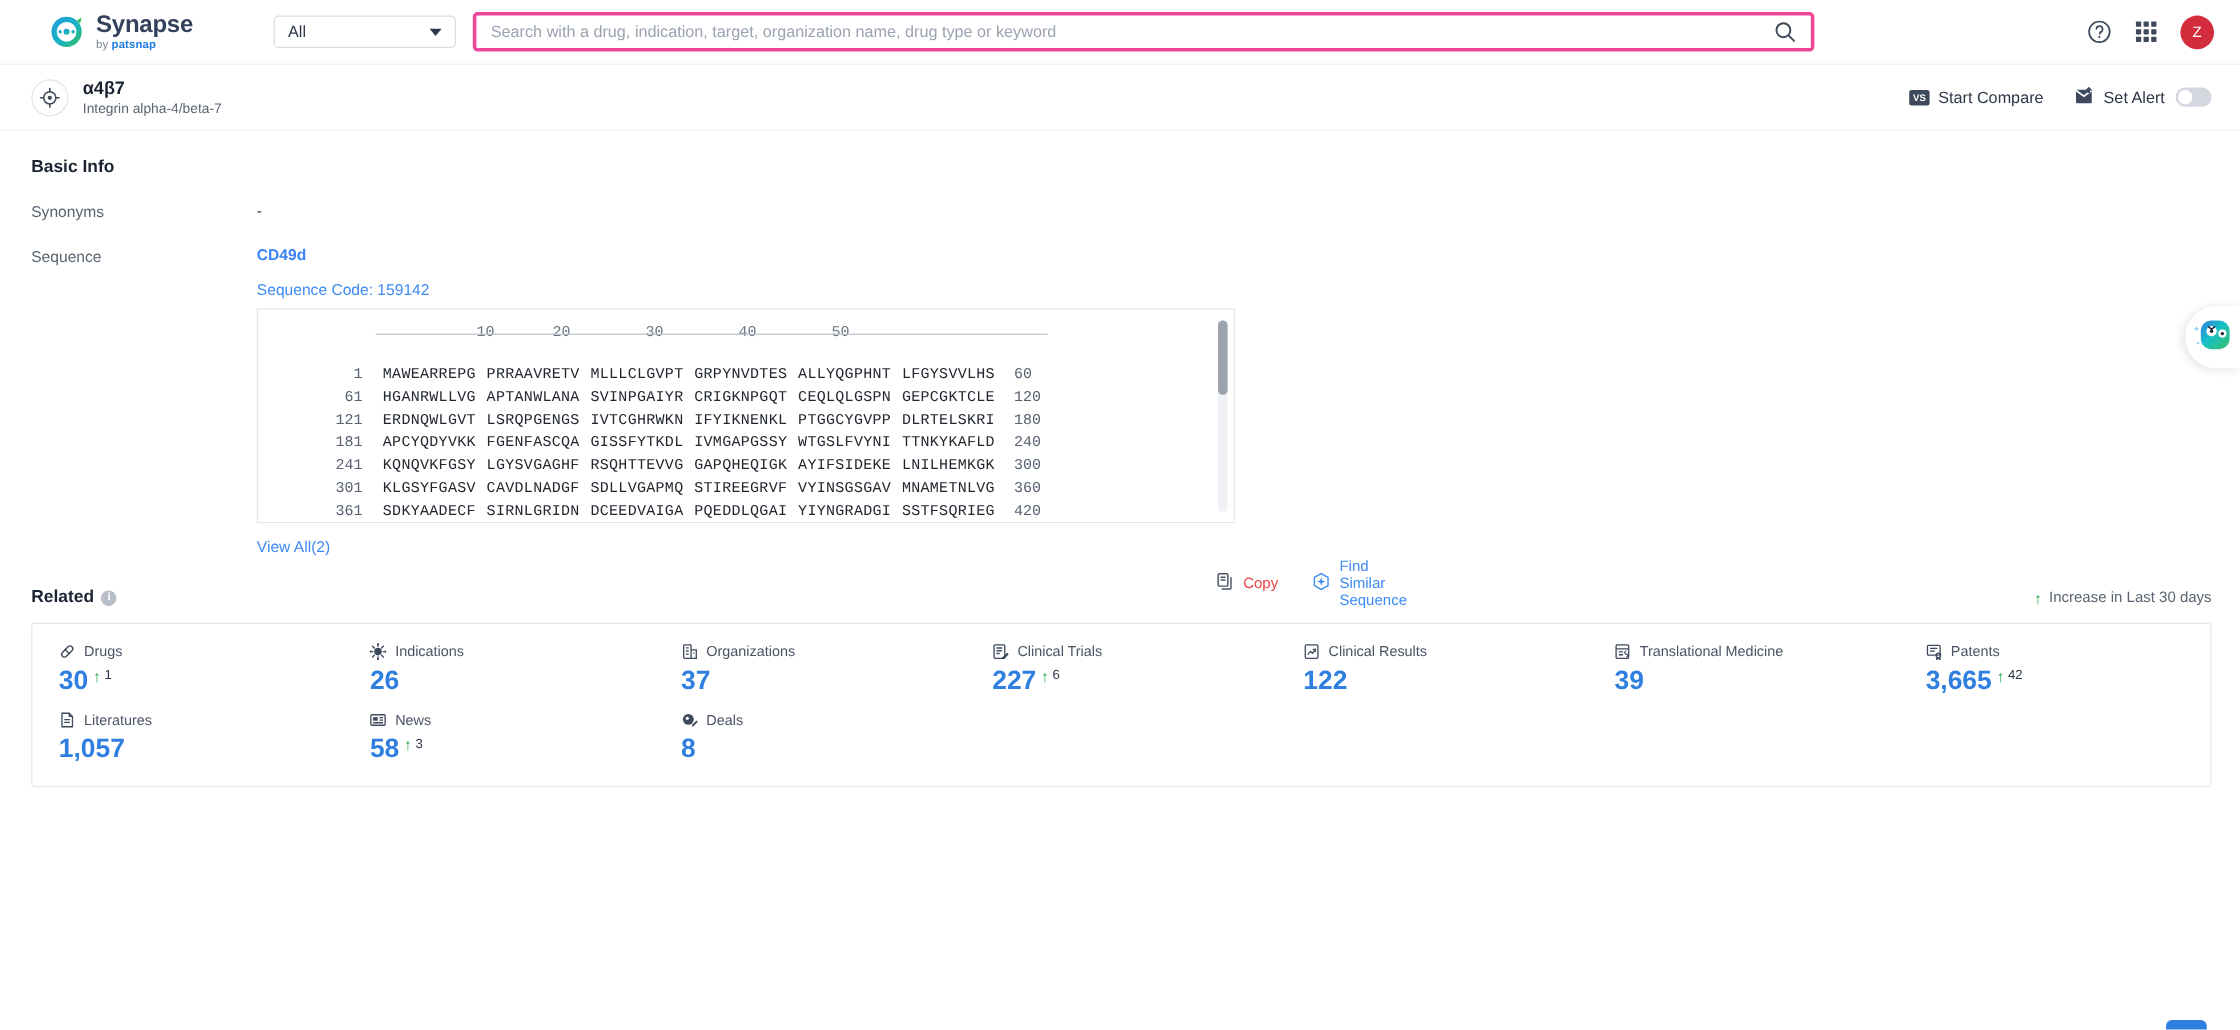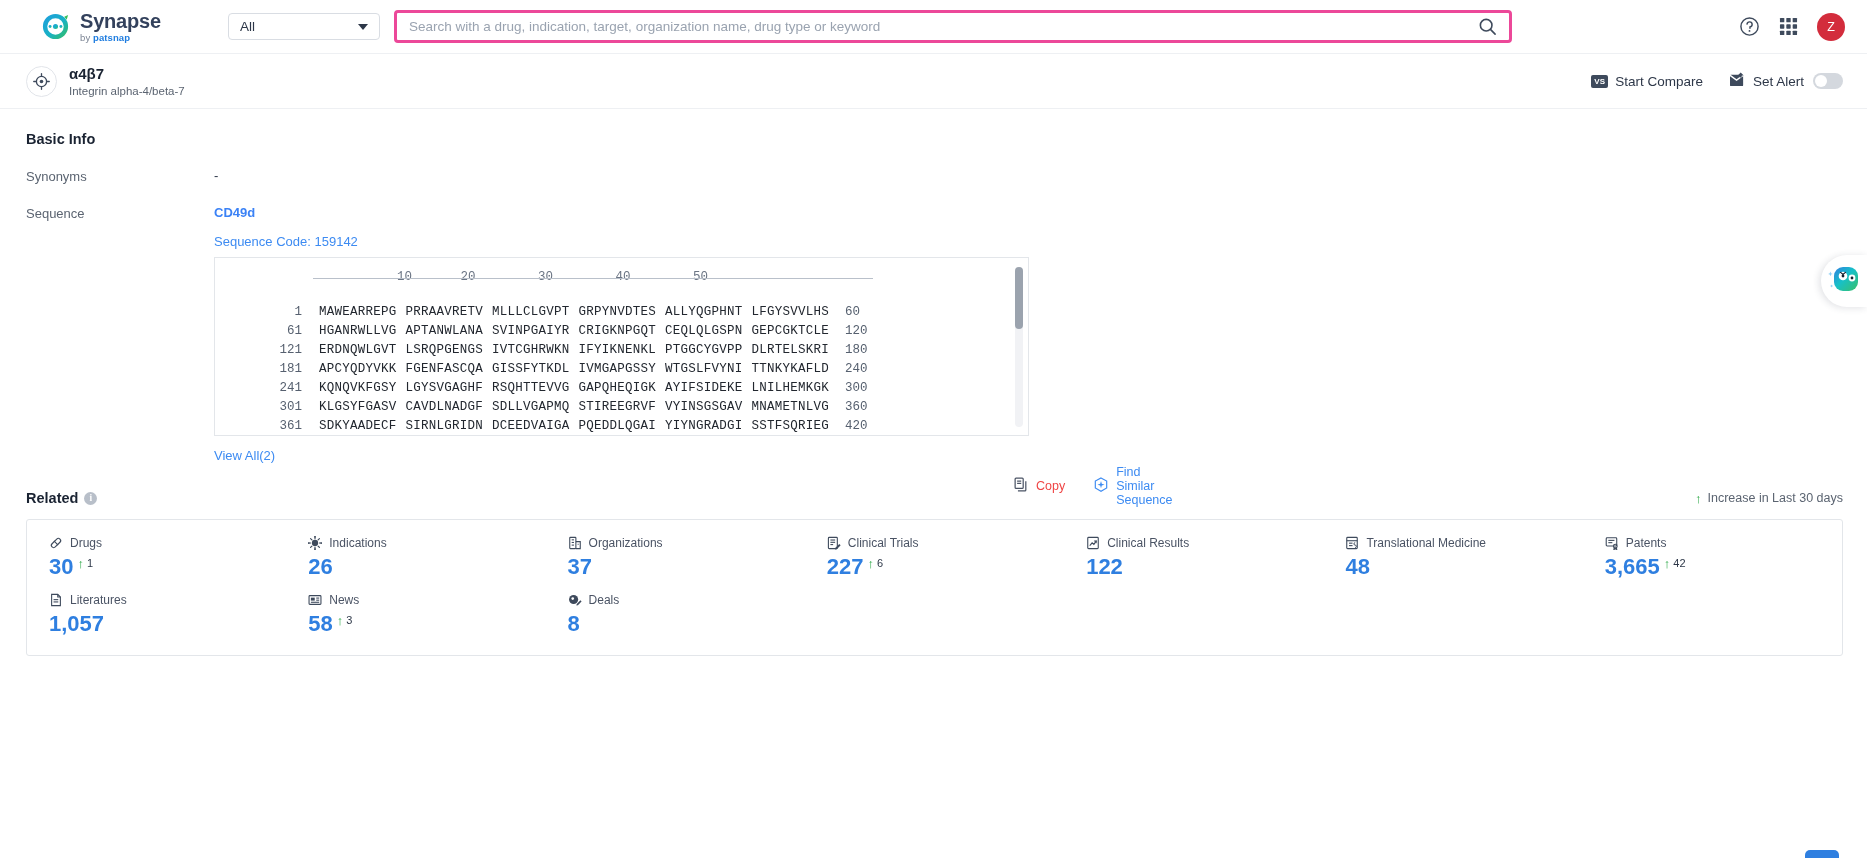--- a/index.html
+++ b/index.html
@@ -582,21 +582,21 @@
               <rect x="2" y="1.6" width="12" height="12.8" rx="1"></rect>
               <line x1="2" y1="5.4" x2="14" y2="5.4"></line>
               <line x1="4.6" y1="8.2" x2="8.6" y2="8.2"></line>
               <line x1="4.6" y1="11" x2="8.6" y2="11"></line>
               <path d="M11.6 7.6 a1.4 1.4 0 1 0 0 2.8 a1.4 1.4 0 1 1 0 2.8" stroke-width="1.1"></path>
             </svg>
           </span>
           <span class="stat-label">Translational Medicine</span>
         </div>
         <div class="stat-val">
-          <span class="stat-num">48</span>
+          <span class="stat-num">39</span>
         </div>
       </div>
       <div class="stat">
         <div class="stat-head">
           <span style="display: flex;">
             <svg width="14" height="14" viewBox="0 0 16 16" fill="none" stroke="#3e4a5c" stroke-width="1.25">
               <rect x="1.4" y="2" width="12" height="9.4" rx="1"></rect>
               <line x1="3.8" y1="5" x2="10.8" y2="5"></line>
               <line x1="3.8" y1="7.6" x2="8.4" y2="7.6"></line>
               <circle cx="11.8" cy="11.6" r="2.1"></circle>

